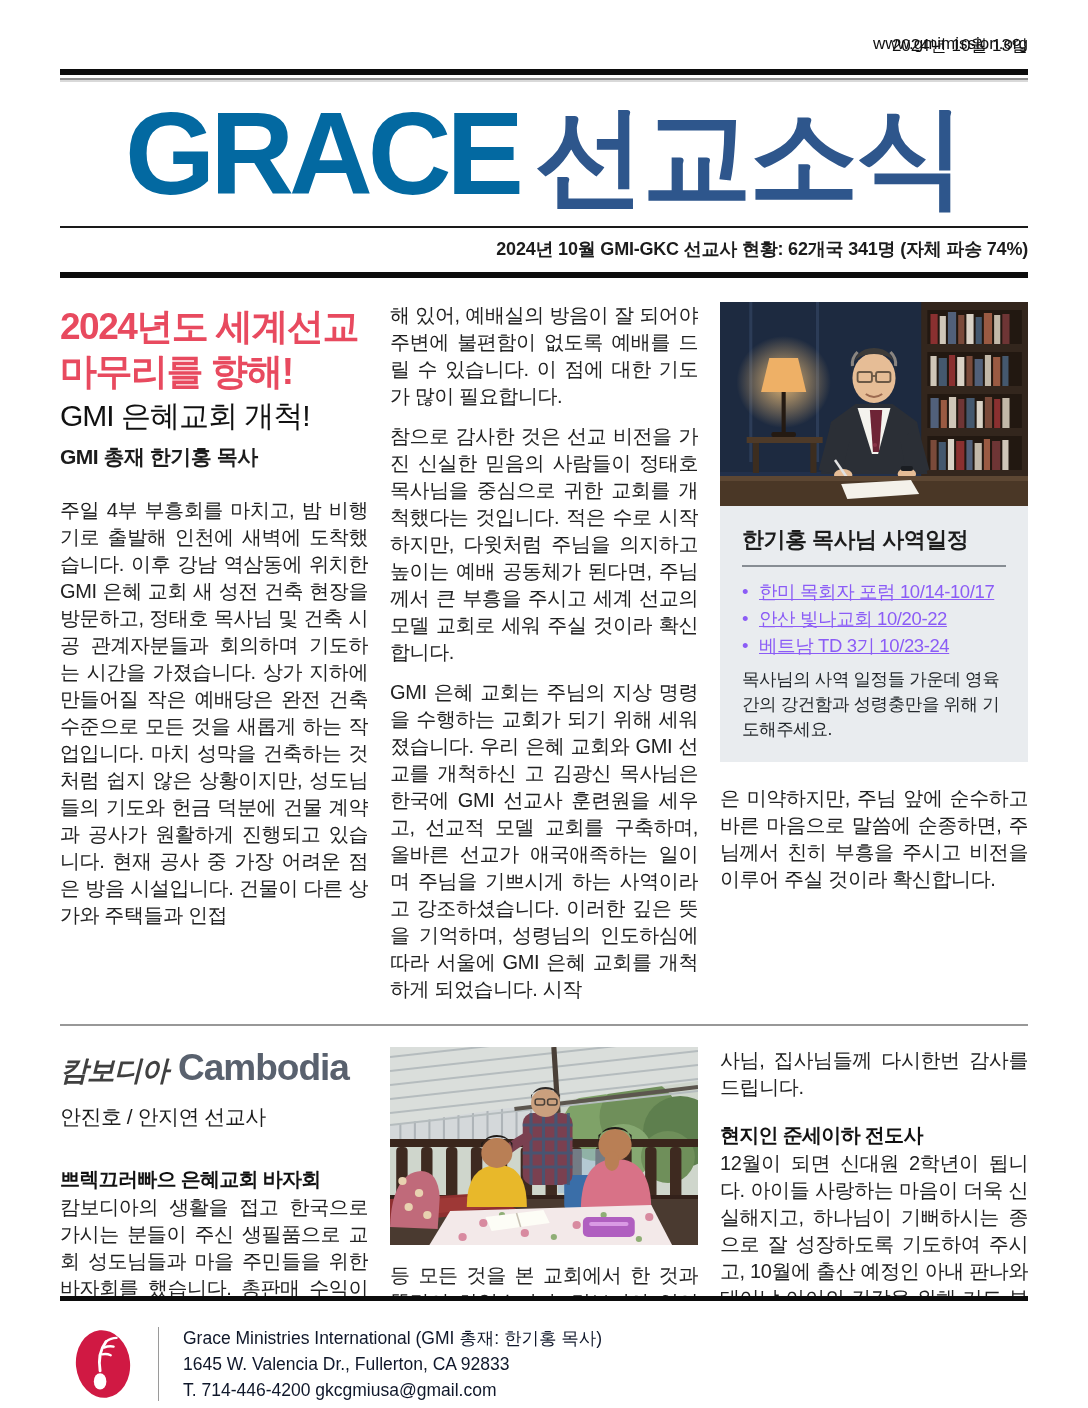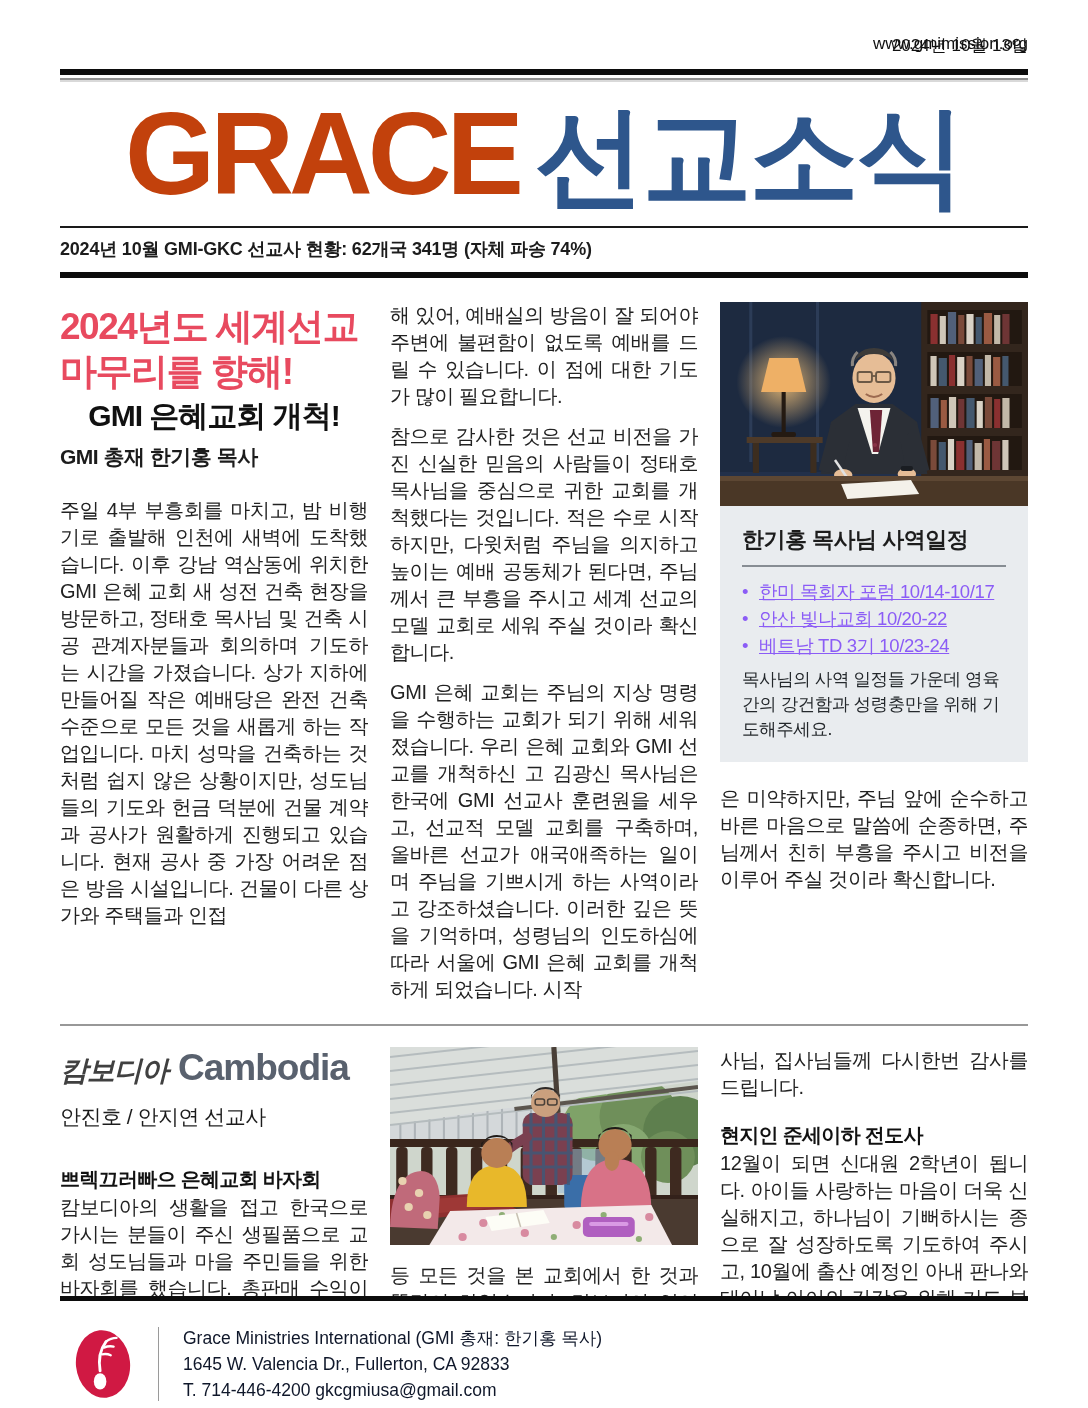--- a/index.html
+++ b/index.html
@@ -10,33 +10,33 @@
     overflow:hidden;
   }
   
   .topbar-row { position:relative; padding-top:34px; height:24px; font-size:17px; }
   .top-date { position:absolute; left:0; right:0; text-align:right; color:#111; }
   .top-url  { position:absolute; right:0; color:#111; }
   .rule-thick { height:6px; background:#0c0c0c; margin-top:11px; }
   .rule-double { height:2px; background:#8f8f8f; margin-top:3px; box-shadow:0 2px 0 #d9d9d9; }
   
   .masthead { text-align:center; padding:16px 0 14px; white-space:nowrap; }
-  .mast-en { font-size:116px; line-height:1; font-weight:900; letter-spacing:-5px; color:#c2410c; }
+  .mast-en { font-size:116px; line-height:1; font-weight:900; letter-spacing:-5px; color:#0369a1; }
   .mast-ko { font-size:110px; line-height:1; font-weight:900; letter-spacing:-3px; color:#2e568c; margin-left:16px; }
   .rule-thin { height:2px; background:#1a1a1a; }
-  .status-line { text-align:left; font-size:18px; font-weight:600; padding:9px 0 11px; letter-spacing:-0.2px; }
+  .status-line { text-align:right; font-size:18px; font-weight:600; padding:9px 0 11px; letter-spacing:-0.2px; }
   
   .columns { display:flex; gap:22px; }
   .col { flex:1; min-width:0; }
   .section-top { margin-top:24px; }
   .body-text { font-size:20px; line-height:27px; text-align:justify; color:#222; letter-spacing:-0.4px; margin:0; }
   .body-text + .body-text { margin-top:13px; }
   
   .red-title { color:#e84a5f; font-size:37px; line-height:45px; font-weight:800; letter-spacing:-1.5px; margin:2px 0 4px; }
-  .black-title { color:#111; font-size:30px; line-height:36px; font-weight:700; letter-spacing:-1px; margin:0 0 0;text-align:center; }
+  .black-title { color:#111; font-size:30px; line-height:36px; font-weight:400; letter-spacing:-1px; margin:0 0 0; }
   .byline1 { font-size:21px; font-weight:700; letter-spacing:-0.5px; margin-top:9px; }
   .col1-body { margin-top:26px; }
   
   .photo1 { width:100%; height:204px; display:block; }
   .schedule-box { background:#e9ecef; padding:19px 22px 20px; }
   .schedule-title { font-size:22px; font-weight:800; letter-spacing:-0.5px; padding-bottom:10px; border-bottom:2px solid #878d93; margin-bottom:11px; }
   .schedule-list { list-style:none; margin:0; padding:0; }
   .schedule-list li { position:relative; padding-left:17px; font-size:18.5px; line-height:27px; letter-spacing:-0.4px; color:#8b5cf6;text-decoration:underline; }
   .schedule-list li::before { content:"\2022"; position:absolute; left:0; top:0; }
   .schedule-note { font-size:17.5px; line-height:25px; letter-spacing:-0.4px; margin-top:8px; color:#24282c; }

